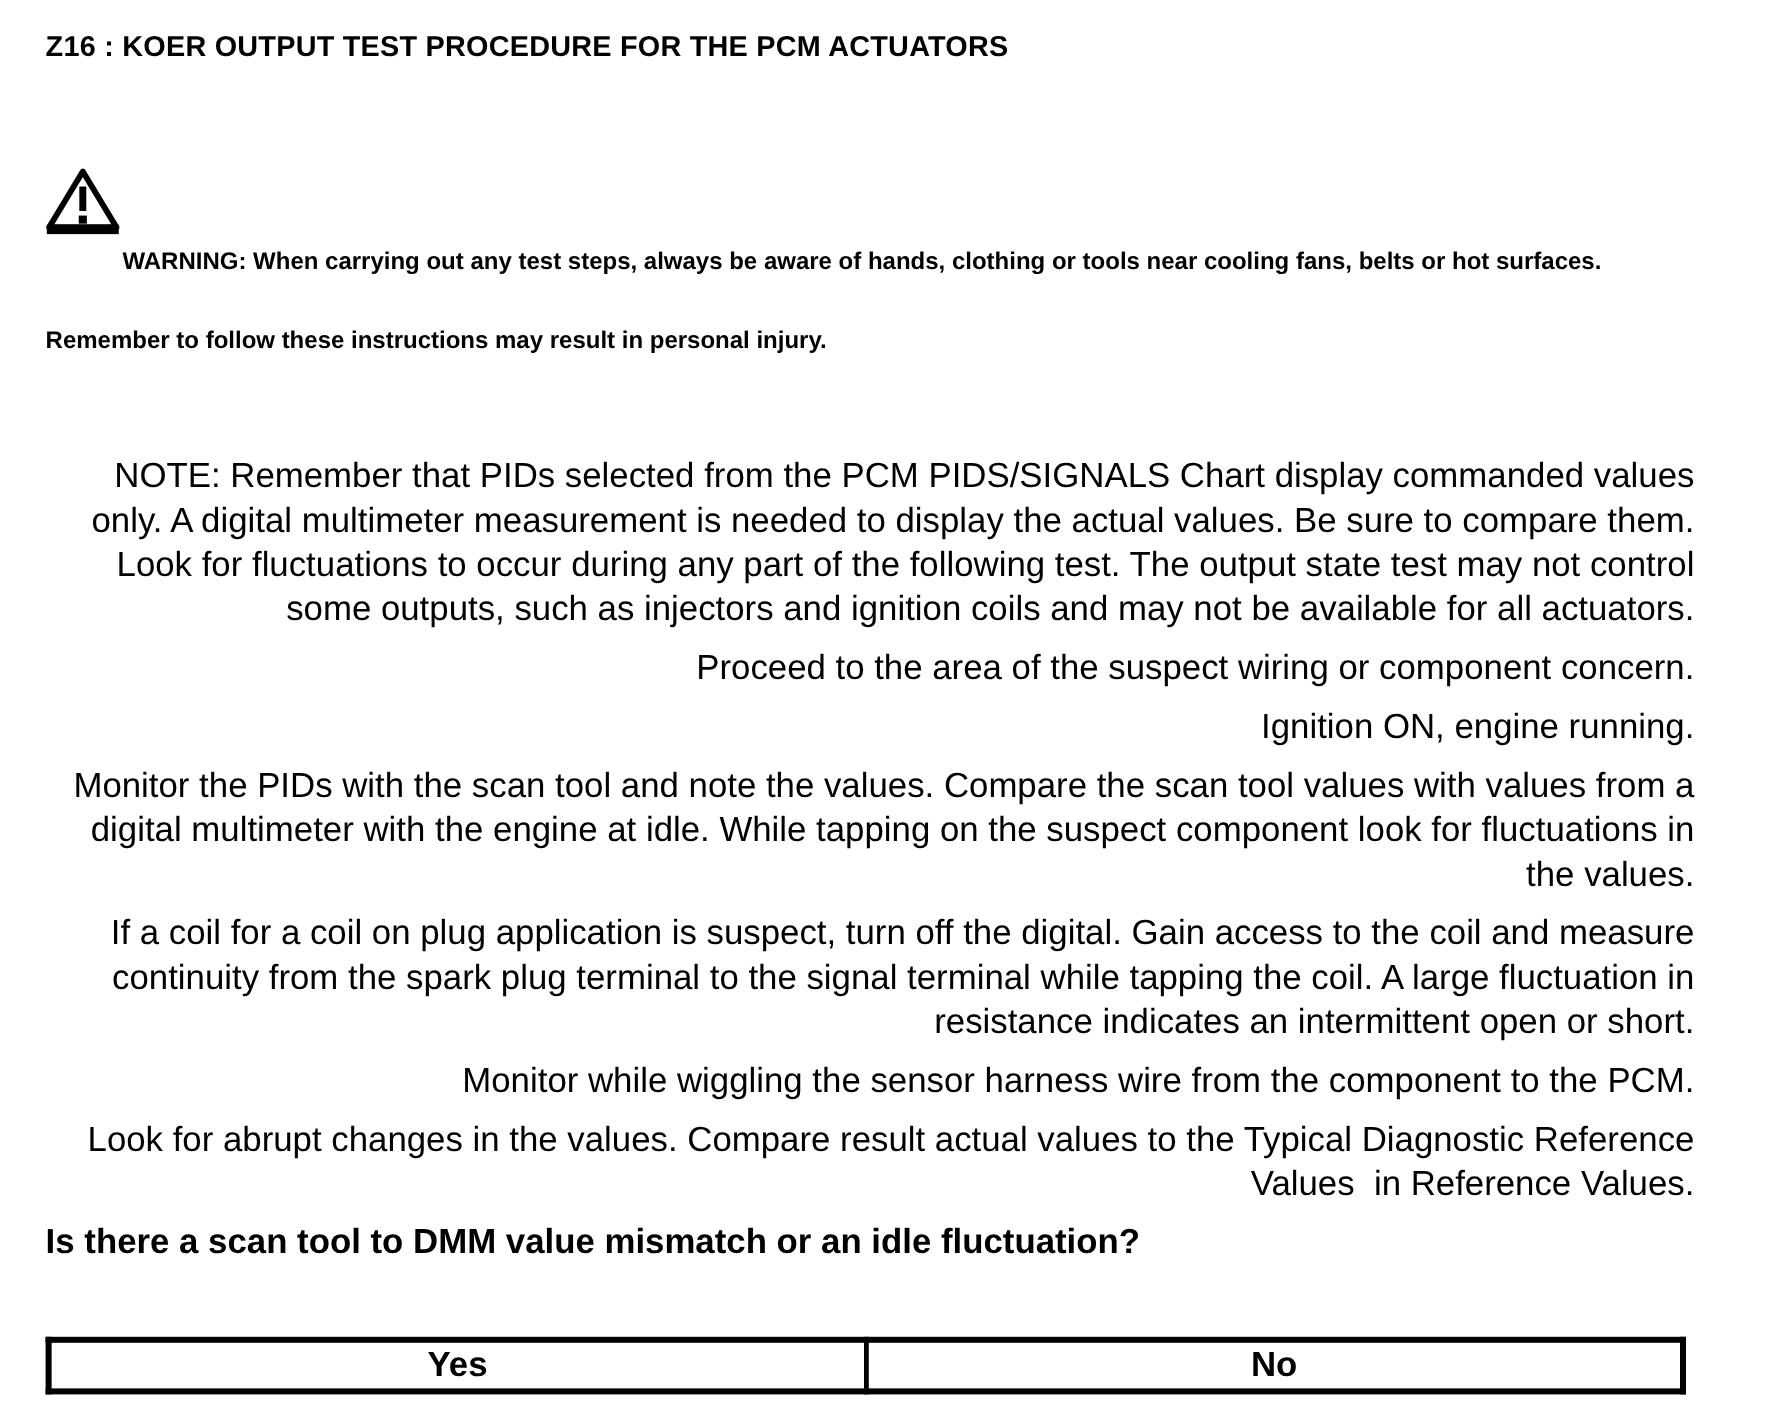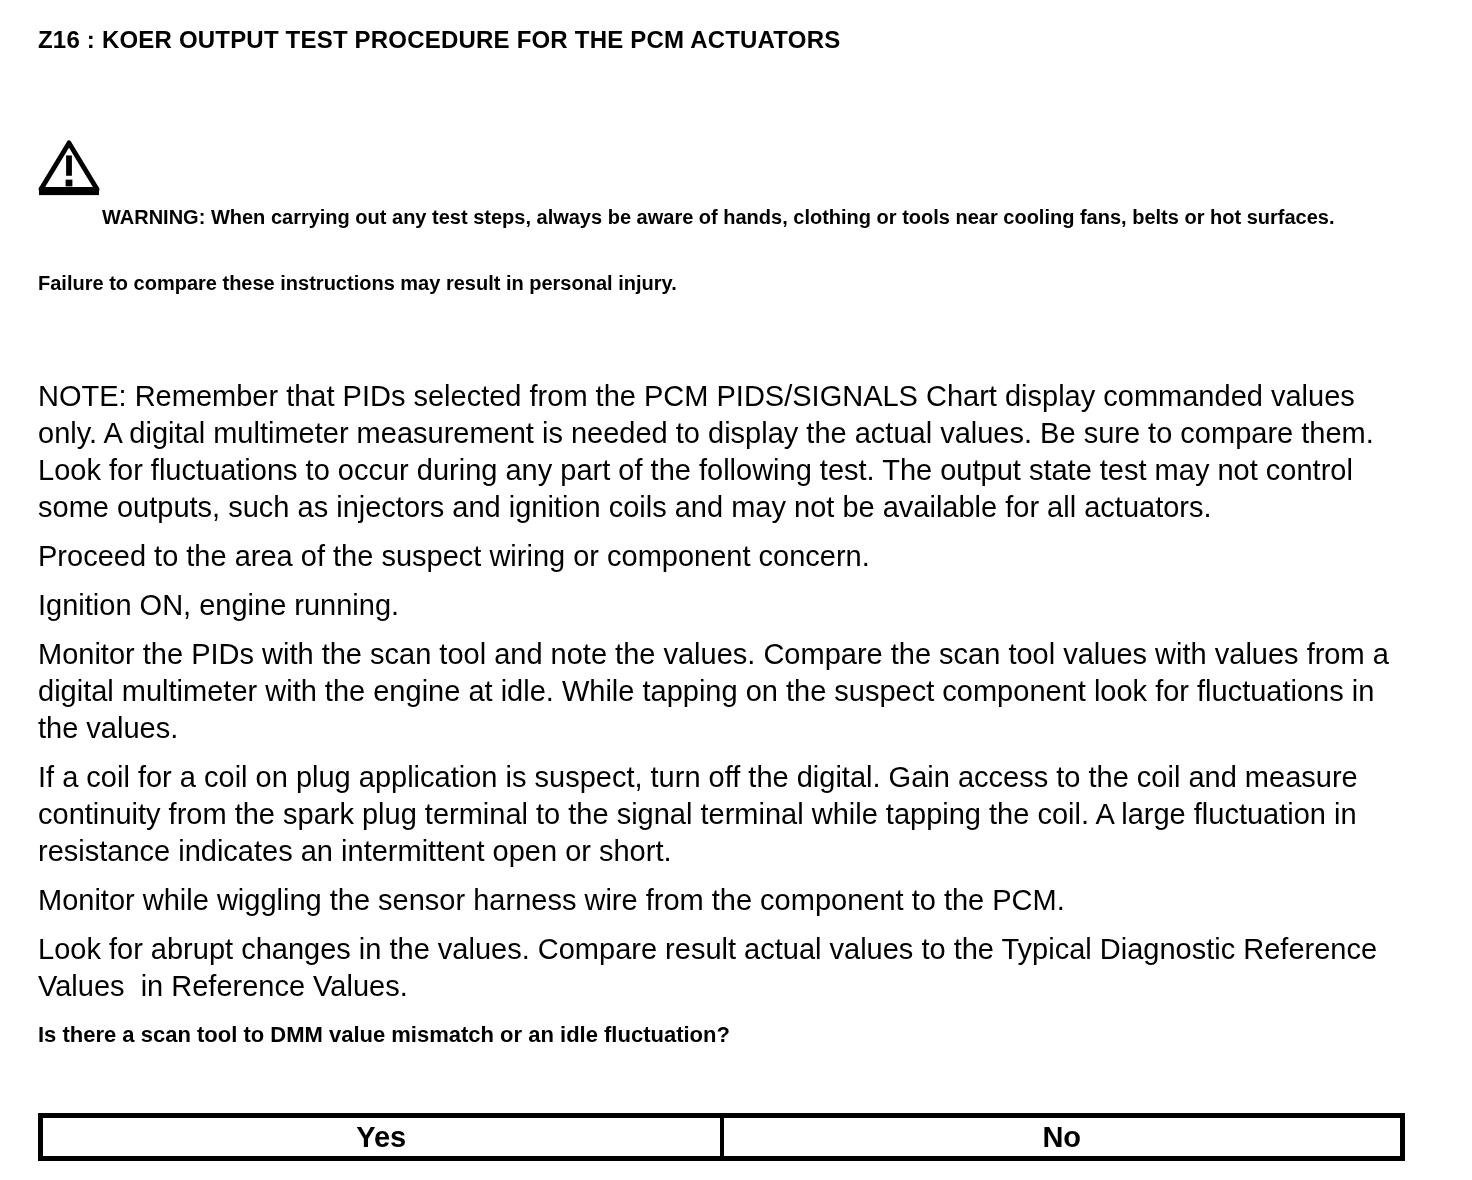--- a/index.html
+++ b/index.html
@@ -36,23 +36,24 @@
     width: 62px;
     height: 58px;
     vertical-align: -7px;
     margin-right: 2px;
   }
   .body-text {
     font-size: 29px;
     line-height: 37px;
     margin: 12px 0 11px 0;
     white-space: pre-wrap;
+    text-align: right;
   }
   .question {
-    font-size: 22px;
+    font-size: 29px;
     line-height: 37px;
     font-weight: bold;
     margin: 11px 0 0 0;
     white-space: pre-wrap;
   }
   table.decision-table {
     border-collapse: collapse;
     margin-top: 60px;
     width: 1367px;
     table-layout: fixed;
@@ -79,21 +80,21 @@
   <div class="doc-title">Z16 : KOER OUTPUT TEST PROCEDURE FOR THE PCM ACTUATORS</div>
 
   <div class="warning-block"><span class="warning-icon">
       <svg viewBox="0 0 64 60" width="62" height="58" aria-hidden="true">
         <path d="M32 3 L61 51 L3 51 Z" fill="none" stroke="#000000" stroke-width="5" stroke-linejoin="round"></path>
         <rect x="1" y="49" width="62" height="8" fill="#000000"></rect>
         <rect x="29" y="16" width="6" height="21" fill="#000000"></rect>
         <rect x="28.5" y="41" width="7" height="7" fill="#000000"></rect>
       </svg>
     </span><span>WARNING</span><span>: When carrying out any test steps, always be aware of hands, clothing or tools near cooling fans, belts or hot surfaces.</span>
-    <div>Failure to compare these instructions may result in personal injury.</div>
+    <div>Remember to follow these instructions may result in personal injury.</div>
   </div>
 
   <p class="body-text">NOTE: Remember that PIDs selected from the PCM PIDS/SIGNALS Chart display commanded values only. A digital multimeter measurement is needed to display the actual values. Be sure to compare them. Look for fluctuations to occur during any part of the following test. The output state test may not control some outputs, such as injectors and ignition coils and may not be available for all actuators.</p>
 
   <p class="body-text">Proceed to the area of the suspect wiring or component concern.</p>
 
   <p class="body-text">Ignition ON, engine running.</p>
 
   <p class="body-text">Monitor the PIDs with the scan tool and note the values. Compare the scan tool values with values from a digital multimeter with the engine at idle. While tapping on the suspect component look for fluctuations in the values.</p>
 

